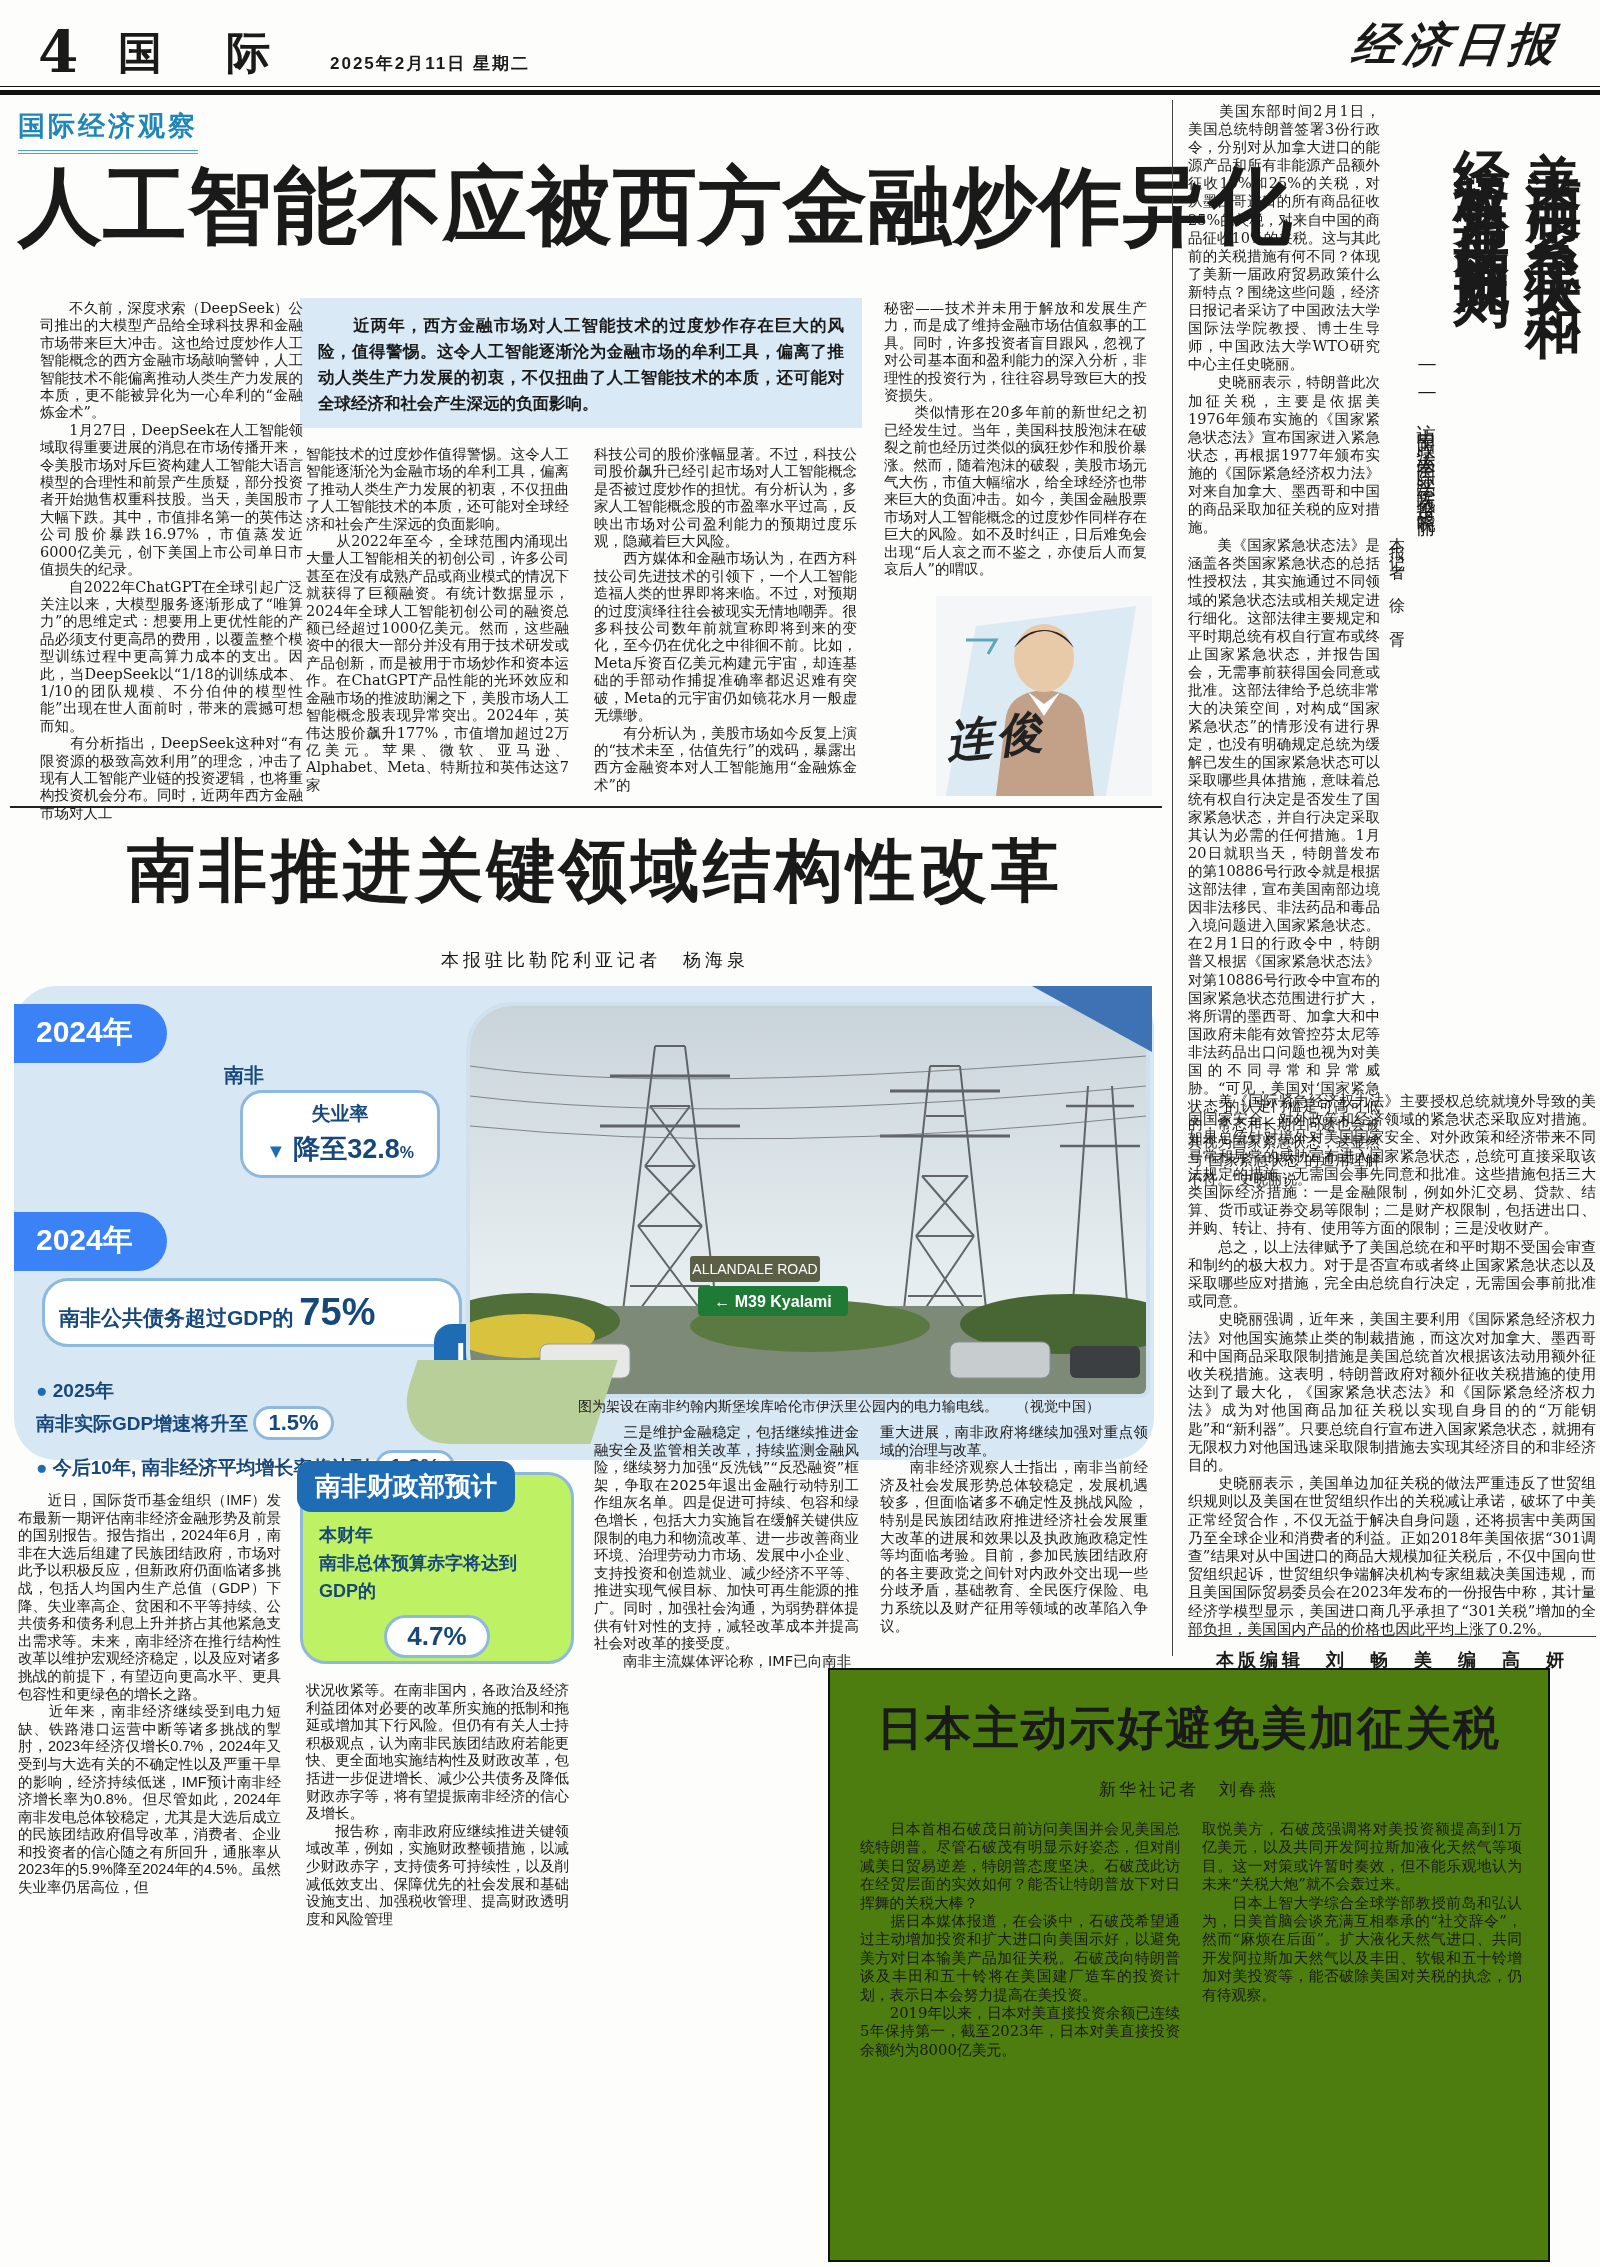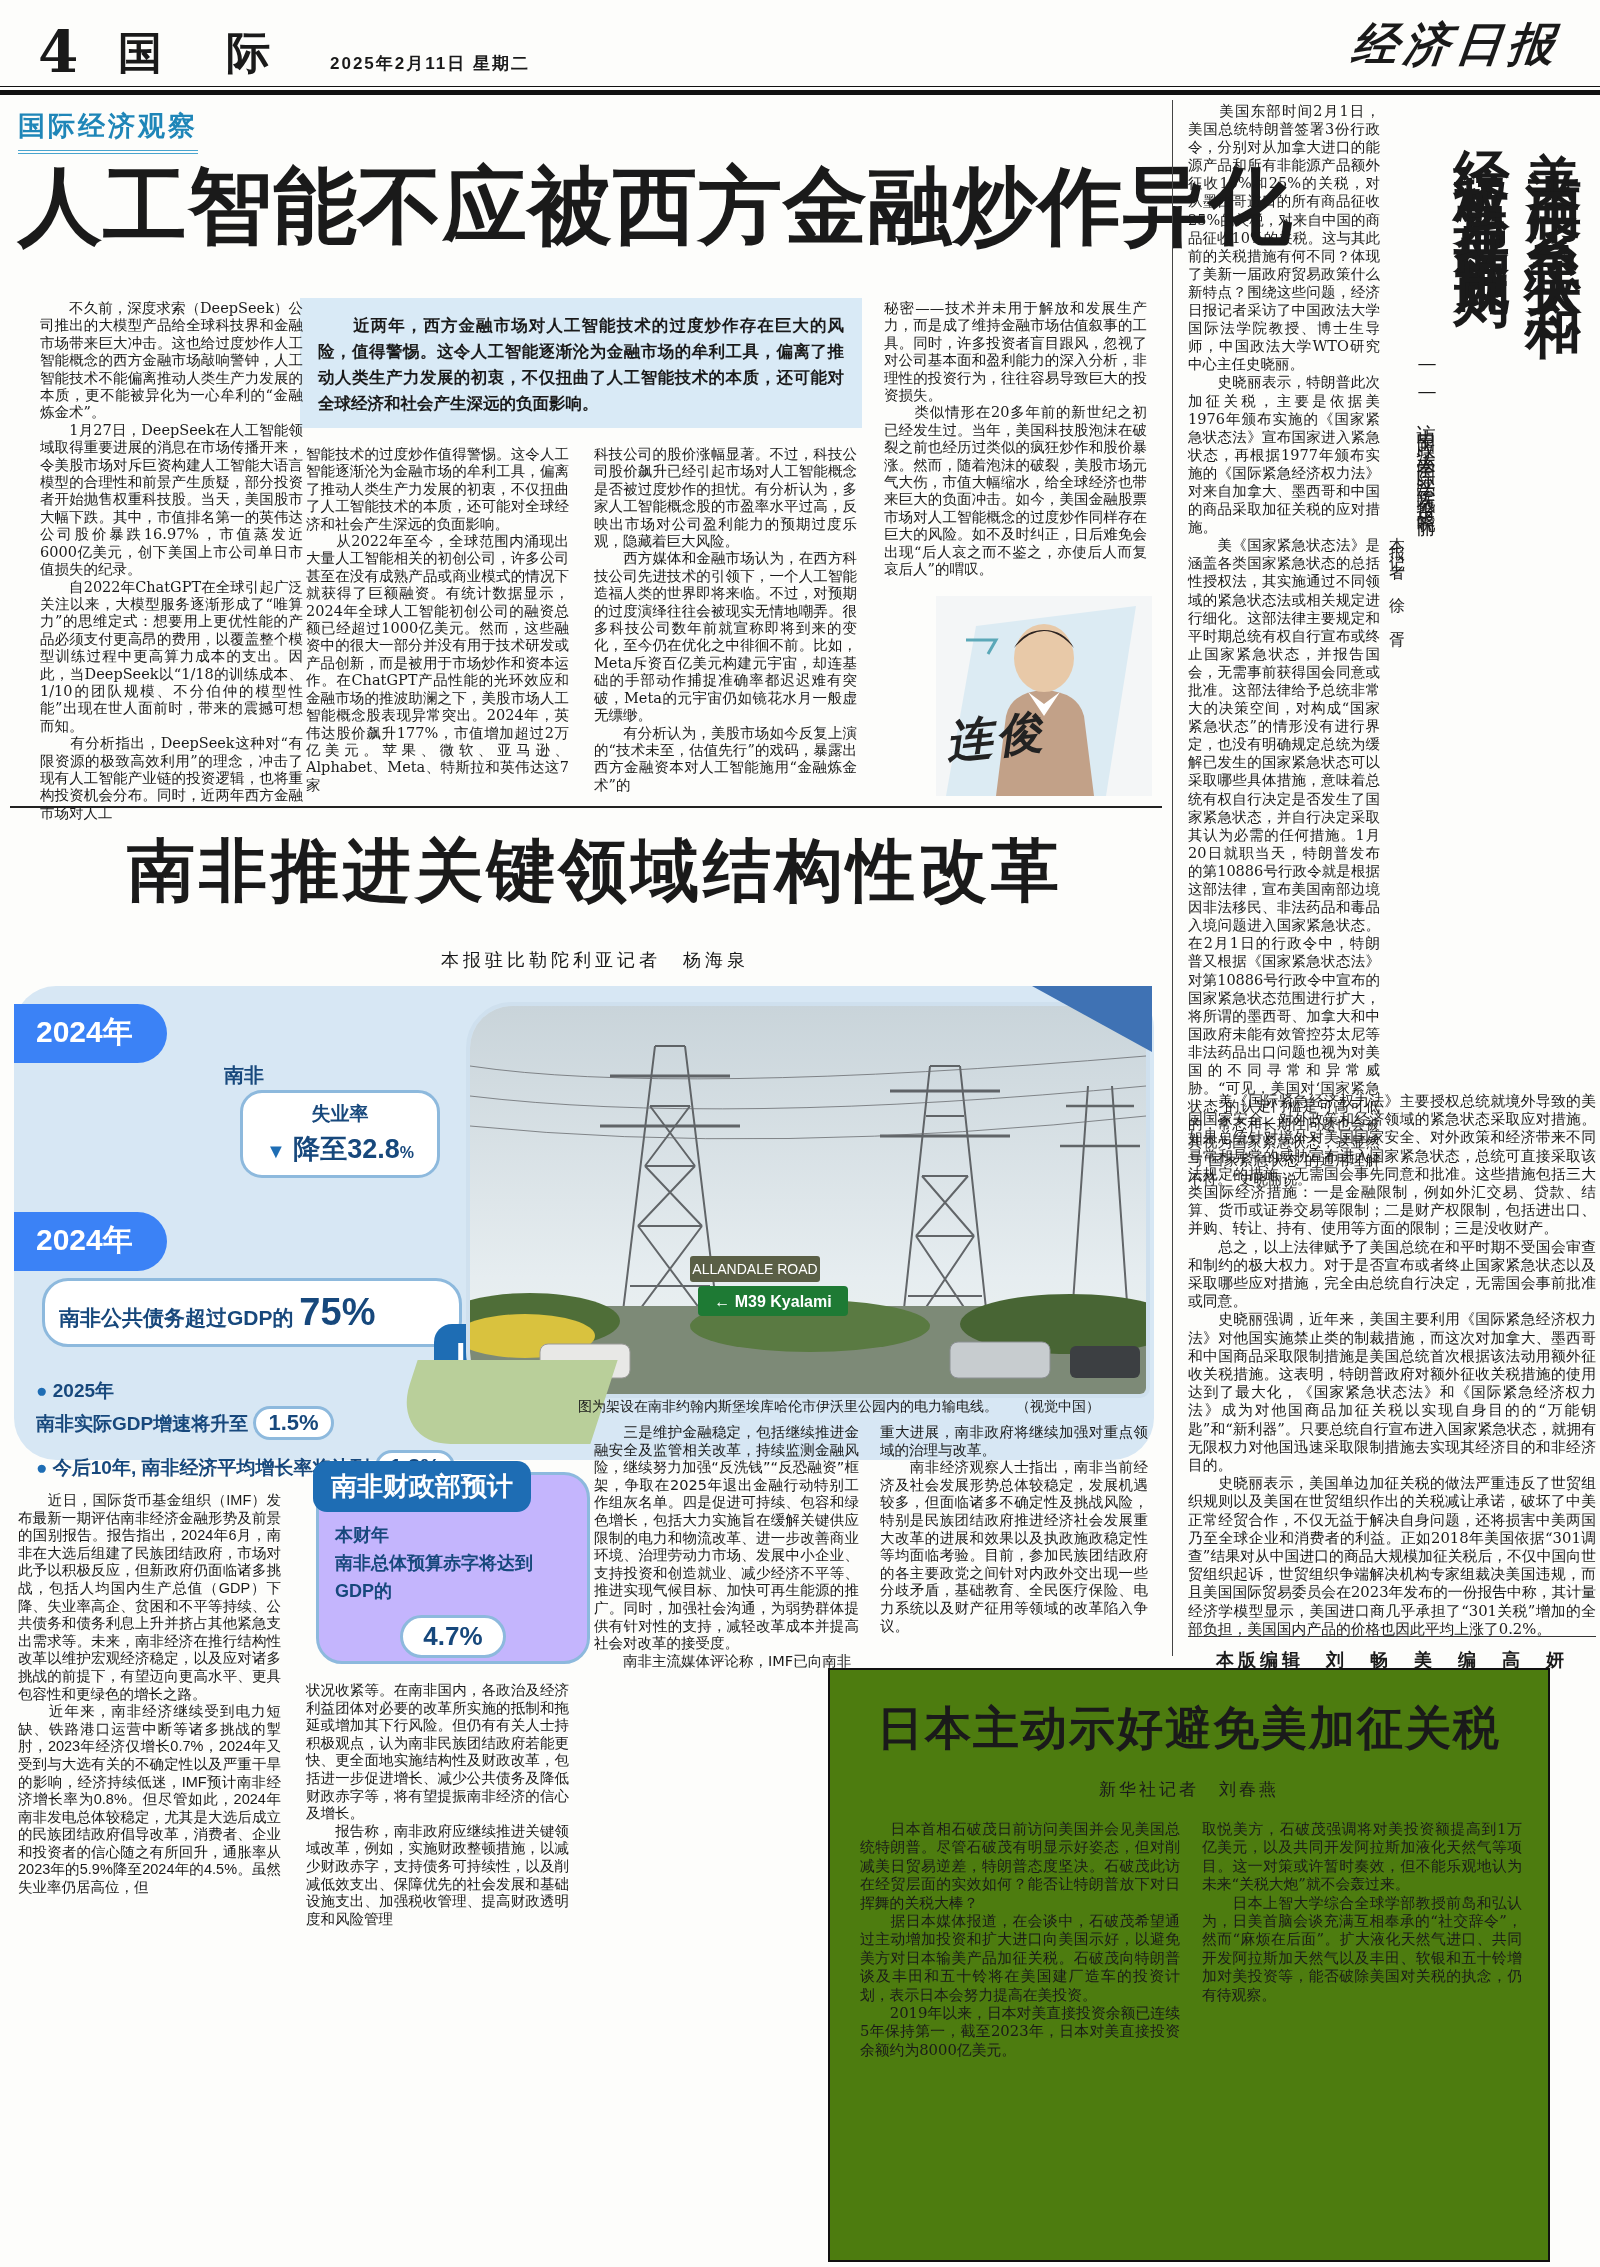--- a/index.html
+++ b/index.html
@@ -78,21 +78,21 @@
   .calc .scr{position:absolute;left:12px;top:12px;width:86px;height:26px;background:#76c9ab;border-radius:4px;}
   .calc .k{position:absolute;width:22px;height:18px;background:#8f97d8;border-radius:3px;}
   .coins{position:absolute;left:604px;top:258px;width:60px;height:78px;background:repeating-linear-gradient(#e8b93c 0 8px,#c2931f 8px 11px);border-radius:6px;border:2px solid #a87f15;}
   .photo{position:absolute;left:466px;top:1002px;width:676px;height:388px;border-radius:46px 10px 10px 46px;
          overflow:hidden;border:4px solid #cfe0ee;}
   .photo svg{display:block;}
   .deco-tri{position:absolute;left:1032px;top:986px;width:0;height:0;border-left:120px solid transparent;border-top:66px solid #3f72b4;}
   .deco-green{position:absolute;left:404px;top:1360px;width:200px;height:84px;background:#b9cf9a;border-radius:0 0 0 60px;transform:skewX(-18deg);}
   .caption{position:absolute;left:560px;top:1398px;width:540px;font:14px "DejaVu Serif",serif;text-align:center;}
   .caption .credit{float:right;}
-  .mof{position:absolute;left:316px;top:1472px;width:268px;height:186px;background:#c4b5fd;border:3px solid #8db9dd;border-radius:26px;}
+  .mof{position:absolute;left:300px;top:1472px;width:268px;height:186px;background:#bef264;border:3px solid #8db9dd;border-radius:26px;}
   .mof-tab{position:absolute;left:-6px;top:-14px;background:#1e6db4;color:#fff;border-radius:14px;
            padding:8px 18px;font:900 26px "Liberation Sans",sans-serif;}
   .mof-body{position:absolute;left:16px;top:46px;width:236px;color:#17487c;font:700 18px/28px "Liberation Sans",sans-serif;}
   .sa-col{font:14.5px/17.6px "Liberation Sans",sans-serif;width:263px;}
   .sa-cA{left:18px;top:1492px;height:760px;}
   .sa-cB{left:306px;top:1682px;height:570px;}
   .sa-cC{left:594px;top:1424px;width:265px;height:828px;font-family:"DejaVu Sans",sans-serif;}
   .sa-cD{left:880px;top:1424px;width:268px;height:232px;font-family:"DejaVu Sans",sans-serif;}
   
   .jp-box{position:absolute;left:828px;top:1668px;width:718px;height:590px;border:2px solid #111;background:#4d7c0f;}

